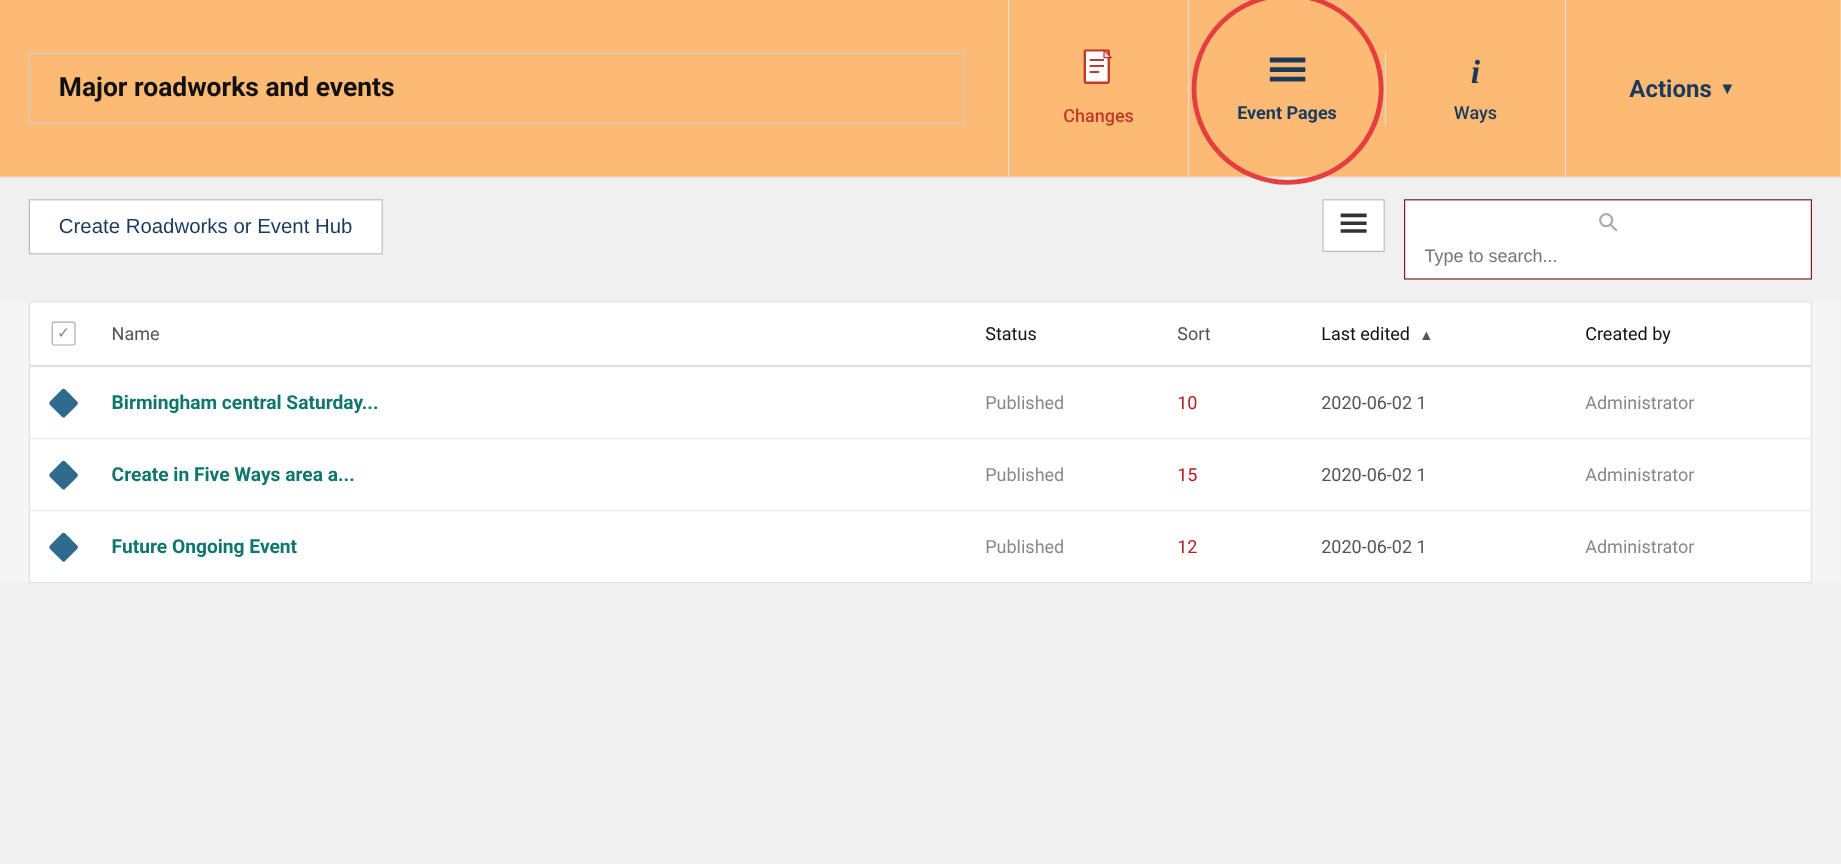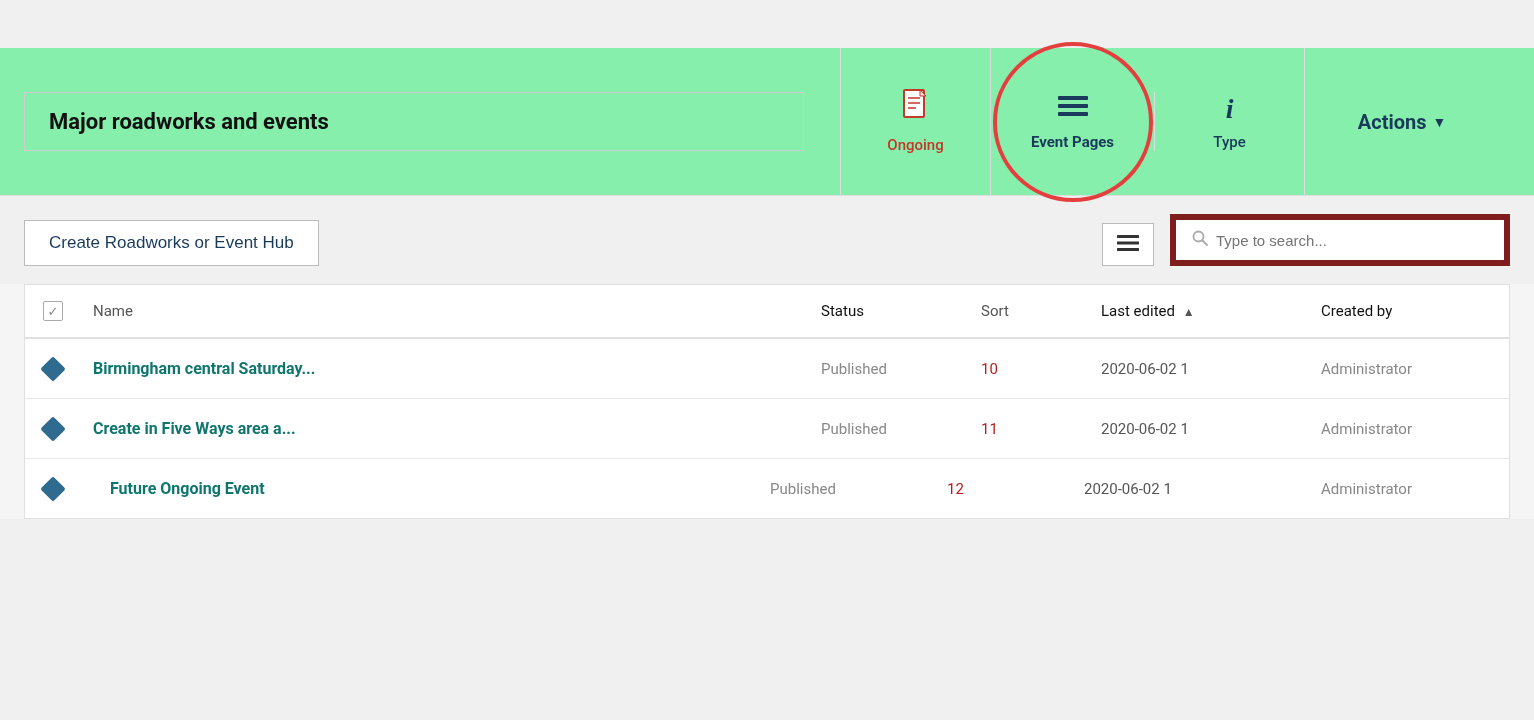--- a/index.html
+++ b/index.html
@@ -6,24 +6,23 @@
     body {
       font-family: -apple-system, BlinkMacSystemFont, 'Segoe UI', Roboto, Arial, sans-serif;
       background: #f0f0f0;
       color: #333;
     }
 
     
     .header-bar {
       display: flex;
       align-items: stretch;
-      background: #86efac;
+      background: #fdba74;
       border-bottom: 1px solid #ddd;
       height: 148px;
-      margin-top: 48px;
     }
 
     .header-title-area {
       flex: 0 0 840px;
       display: flex;
       align-items: center;
       padding: 20px 24px;
     }
 
     .header-title-box {
@@ -106,21 +105,21 @@
 
     .actions-tab-arrow {
       font-size: 14px;
       color: #1a3a5c;
       margin-left: 6px;
     }
 
     
     .toolbar-row {
       display: flex;
-      align-items: flex-end;
+      align-items: flex-start;
       padding: 18px 24px;
       background: #f0f0f0;
       gap: 16px;
     }
 
     .create-btn {
       background: #fff;
       border: 1px solid #bbb;
       padding: 12px 24px;
       font-size: 17px;
@@ -144,24 +143,25 @@
     .list-icon-btn span {
       font-size: 18px;
       color: #333;
       line-height: 1;
     }
 
     .search-box {
       display: flex;
       align-items: center;
       background: #fff;
-      border: 6px solid #7f1d1d;
+      border: 1px solid #7f1d1d;
       padding: 10px 16px;
       gap: 8px;
       width: 340px;
+      flex-direction: column;
     }
 
     .search-icon {
       color: #aaa;
       font-size: 16px;
     }
 
     .search-input {
       border: none;
       outline: none;
@@ -205,21 +205,20 @@
     .table-row {
       display: grid;
       grid-template-columns: 56px 2fr 160px 120px 220px 200px;
       align-items: center;
       padding: 20px 0;
       border-bottom: 1px solid #e8e8e8;
     }
 
     .table-row:last-child {
       border-bottom: none;
-      gap: 17px;
     }
 
     .checkbox-cell {
       display: flex;
       align-items: center;
       justify-content: center;
     }
 
     .checkbox {
       width: 20px;
@@ -308,41 +307,41 @@
         
         <svg width="28" height="32" viewBox="0 0 28 32" fill="none" xmlns="http://www.w3.org/2000/svg">
           <rect x="2" y="1" width="20" height="27" rx="1" stroke="#c0392b" stroke-width="2" fill="white"></rect>
           <line x1="6" y1="9" x2="18" y2="9" stroke="#c0392b" stroke-width="1.5"></line>
           <line x1="6" y1="14" x2="18" y2="14" stroke="#c0392b" stroke-width="1.5"></line>
           <line x1="6" y1="19" x2="14" y2="19" stroke="#c0392b" stroke-width="1.5"></line>
           <polygon points="18,1 24,7 18,7" fill="#fdd" stroke="#c0392b" stroke-width="1"></polygon>
           <path d="M18 1 L24 7 L22 7 L22 1 Z" fill="#c0392b" opacity="0.3"></path>
         </svg>
       </span>
-      <span class="tab-label">Ongoing</span>
+      <span class="tab-label">Changes</span>
     </div>
 
     <div class="tab-event-pages-wrapper">
       <div class="red-circle"></div>
       <div class="header-tab tab-event-pages">
         <span class="tab-icon">
           
           <svg width="30" height="24" viewBox="0 0 30 24" fill="none" xmlns="http://www.w3.org/2000/svg">
             <rect x="0" y="2" width="30" height="4" rx="1" fill="#1a3a5c"></rect>
             <rect x="0" y="10" width="30" height="4" rx="1" fill="#1a3a5c"></rect>
             <rect x="0" y="18" width="30" height="4" rx="1" fill="#1a3a5c"></rect>
           </svg>
         </span>
         <span class="tab-label">Event Pages</span>
       </div>
     </div>
 
     <div class="header-tab tab-info">
       <span class="tab-icon" style="font-style: italic; font-size: 28px; font-weight: 700; color: #1a3a5c; font-family: Georgia, serif;">i</span>
-      <span class="tab-label">Type</span>
+      <span class="tab-label">Ways</span>
     </div>
 
     <div class="actions-tab">
       <span class="actions-tab-label">Actions</span>
       <span class="actions-tab-arrow">▼</span>
     </div>
 
   </div>
 </div>
 
@@ -400,21 +399,21 @@
     </div>
 
     <div class="table-row">
       <div class="checkbox-cell">
         <div class="diamond-icon">
           <div class="diamond-shape"></div>
         </div>
       </div>
       <div class="row-name">Create in Five Ways area a...</div>
       <div class="row-status">Published</div>
-      <div class="row-sort">11</div>
+      <div class="row-sort">15</div>
       <div class="row-last-edited">2020-06-02 1</div>
       <div class="row-created-by">Administrator</div>
     </div>
 
     <div class="table-row">
       <div class="checkbox-cell">
         <div class="diamond-icon">
           <div class="diamond-shape"></div>
         </div>
       </div>

